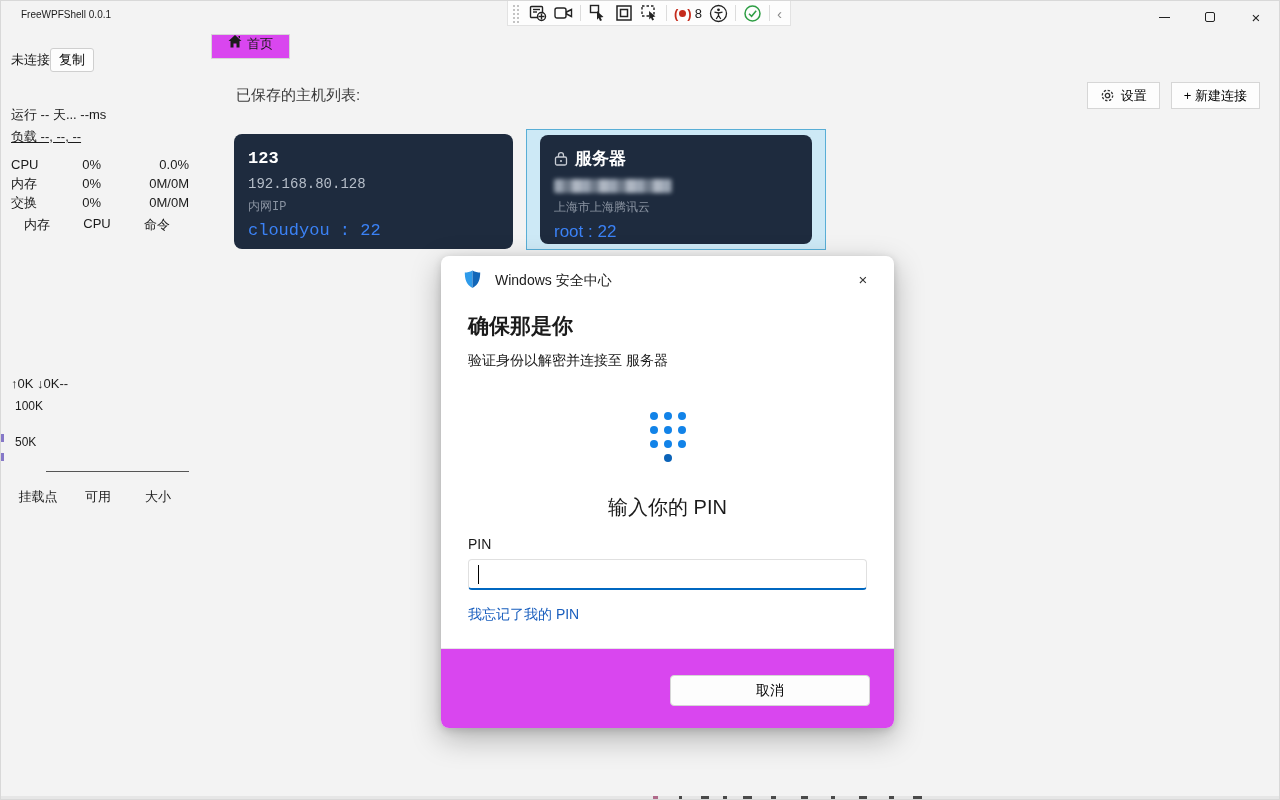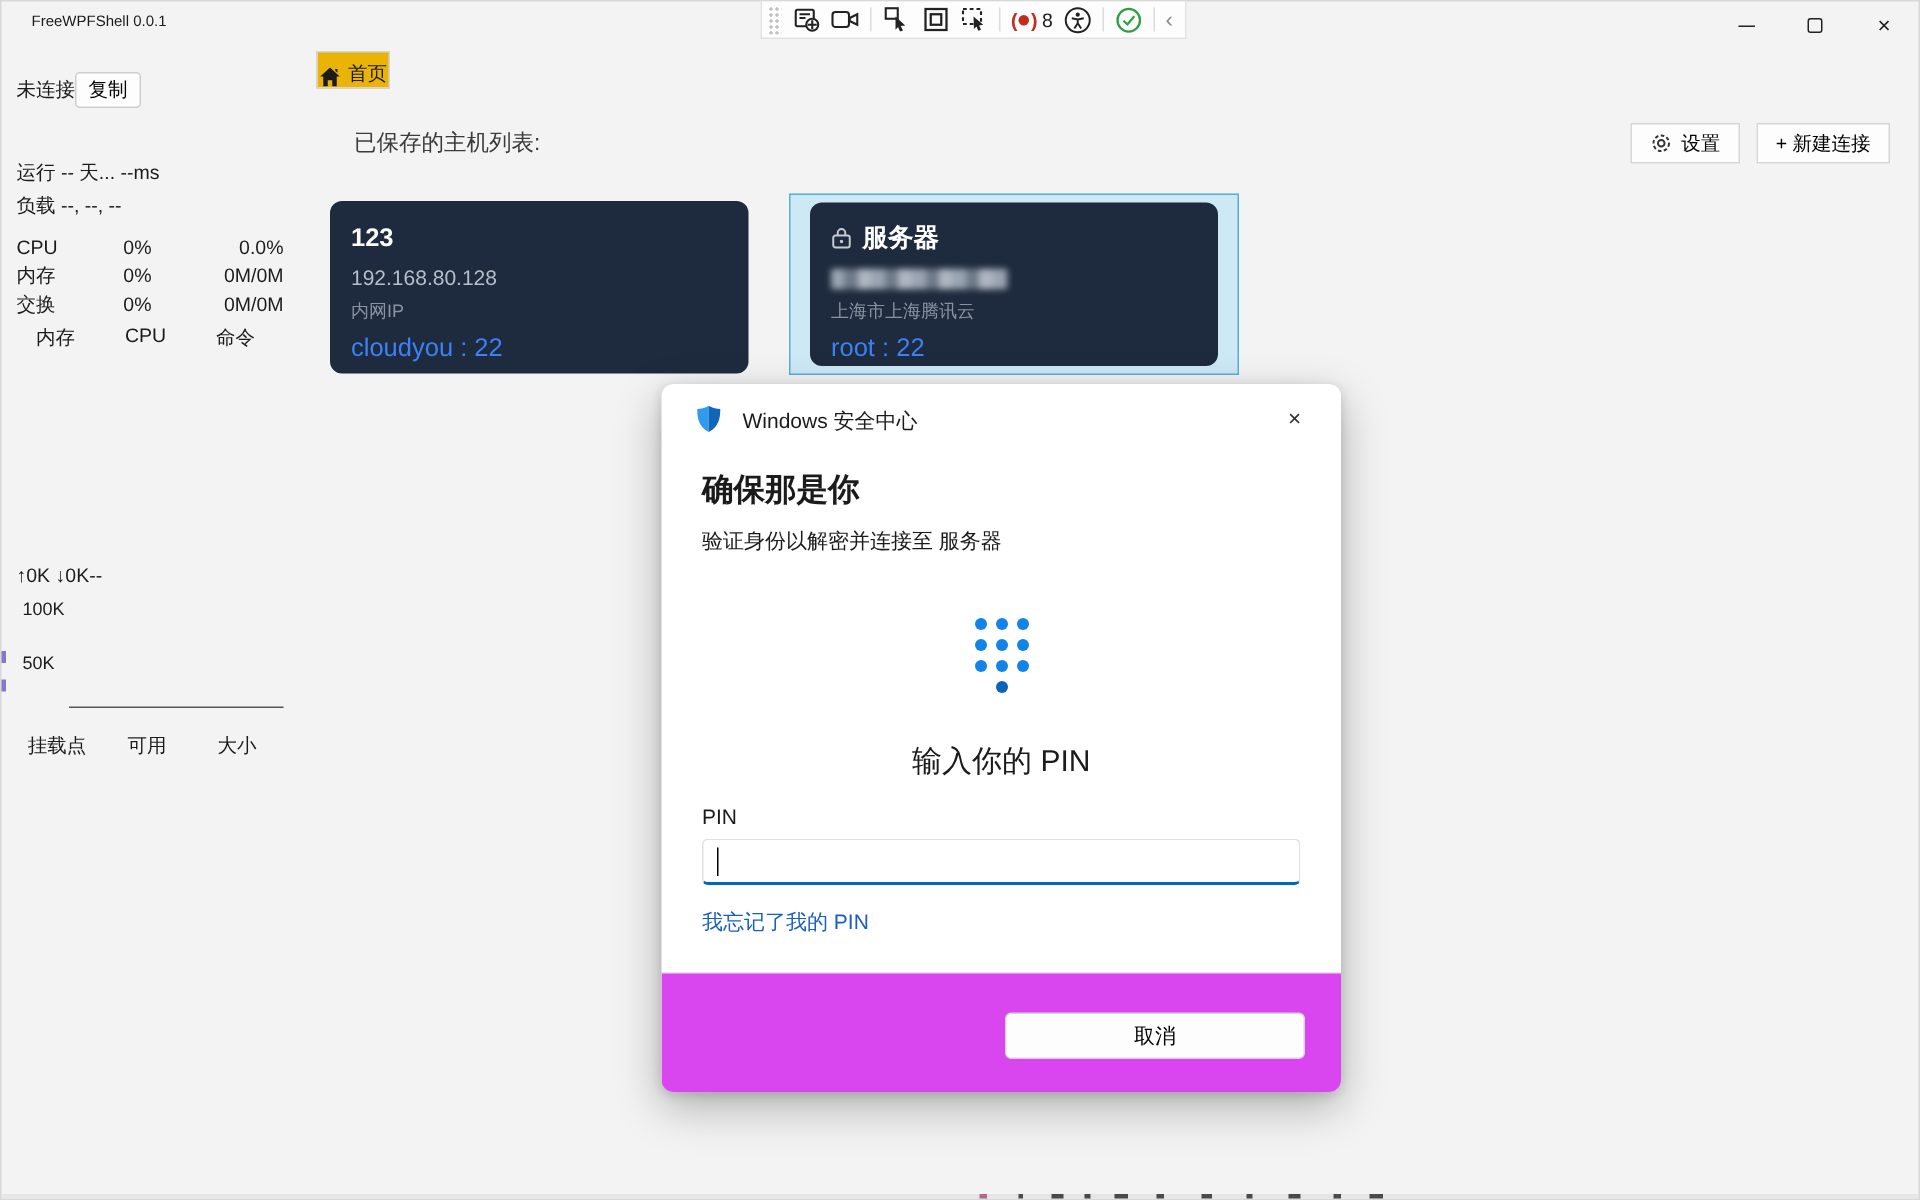--- a/index.html
+++ b/index.html
@@ -24,29 +24,29 @@
   .tb-sep { width:1px; height:16px; background:#dcdcdc; }
   .tb-icon { width:19px; height:19px; display:flex; align-items:center; justify-content:center; }
   .tb-icon svg { display:block; }
   .tb-badge { display:flex; align-items:center; font-size:13px; gap:1px; }
   .badge-paren { color:#c42b1c; font-weight:bold; }
   .badge-dot { width:7px; height:7px; border-radius:50%; background:#c42b1c; display:inline-block; }
   .badge-num { color:#1b1b1b; margin-left:2px; }
   .tb-chevron { color:#8a8a8a; font-size:15px; line-height:1; }
 
   
-  .tab { position:absolute; left:210px; top:33px; height:25px; padding:0 1px; display:flex; align-items:flex-end; gap:5px;
-         background:#eab308; border:1px solid #d6d6d6; font-size:13px; }
+  .tab { position:absolute; left:210px; top:33px; height:25px; padding:0 16px; display:flex; align-items:flex-start; gap:5px;
+         background:#d946ef; border:1px solid #d6d6d6; font-size:13px; }
 
   
   .sidebar { position:absolute; left:0; top:32px; width:200px; bottom:0; font-size:13px; }
   .conn-row { position:absolute; left:10px; top:15px; display:flex; align-items:center; gap:0;justify-content:space-between; }
   .copy-btn { border:1px solid #cfcfcf; border-radius:3px; background:#fdfdfd; padding:2px 8px; font-size:13px; }
   .uptime-row { position:absolute; left:10px; top:73px; }
-  .load-row { position:absolute; left:10px; top:95px; }
+  .load-row { position:absolute; left:10px; top:95px;text-decoration:underline; }
   .stats { position:absolute; left:10px; top:122px; width:178px; }
   .stat-row { display:grid; grid-template-columns:46px 44px 88px; height:19px; align-items:center; }
   .stat-row .c2 { text-align:right; }
   .stat-row .c3 { text-align:right; }
   .proc-headers { position:absolute; left:6px; top:183px; display:grid; grid-template-columns:60px 60px 60px; }
   .proc-headers span { text-align:center; }
   .net-row { position:absolute; left:10px; top:343px; width:178px; display:flex; justify-content:flex-start; }
   .net-tick-100 { position:absolute; left:14px; top:366px; font-size:12px; }
   .net-tick-50 { position:absolute; left:14px; top:402px; font-size:12px; }
   .net-baseline { position:absolute; left:45px; top:438px; width:143px; height:1px; background:#555; }
@@ -54,21 +54,21 @@
   .mount-headers { position:absolute; left:6px; top:455px; display:grid; grid-template-columns:62px 58px 62px; }
   .mount-headers span { text-align:center; }
 
   
   .main-heading { position:absolute; left:235px; top:85px; font-size:15px; color:#3b3b3b; }
   .top-actions { position:absolute; right:19px; top:81px; display:flex; gap:11px; }
   .action-btn { height:27px; display:flex; align-items:center; gap:6px; padding:0 12px;
                 background:#fdfdfd; border:1px solid #d6d6d6; border-radius:0; font-size:13px; }
 
   .host-card { position:absolute; width:279px; height:115px; background:#1e2b3e; border-radius:8px; padding:15px 14px 0 14px; }
-  .card-1 { left:219px; top:133px; }
+  .card-1 { left:233px; top:133px;font-family:Liberation Mono, monospace; }
   .selection-frame { position:absolute; left:525px; top:128px; width:300px; height:121px;
                      background:#cde9f6; border:1px solid #59aed6; }
   .card-2 { left:539px; top:134px; width:272px; height:109px; padding-top:12px; }
   .host-name { color:#ffffff; font-size:17px; font-weight:bold; display:flex; align-items:center; gap:7px; }
   .host-ip { color:#b6bec9; font-size:14px; margin-top:8px; }
   .ip-blur { width:118px; height:14px; margin-top:9px; border-radius:2px; filter:blur(2.2px);
              background:repeating-linear-gradient(90deg,#9aa4b2 0 9px,#6f7a89 9px 18px,#aeb6c2 18px 27px),
                         repeating-linear-gradient(0deg,rgba(255,255,255,.25) 0 4px,rgba(0,0,0,.15) 4px 8px); }
   .host-loc { color:#8a93a1; font-size:12px; margin-top:6px; }
   .host-login { color:#3b82f6; font-size:17px; margin-top:6px; }

